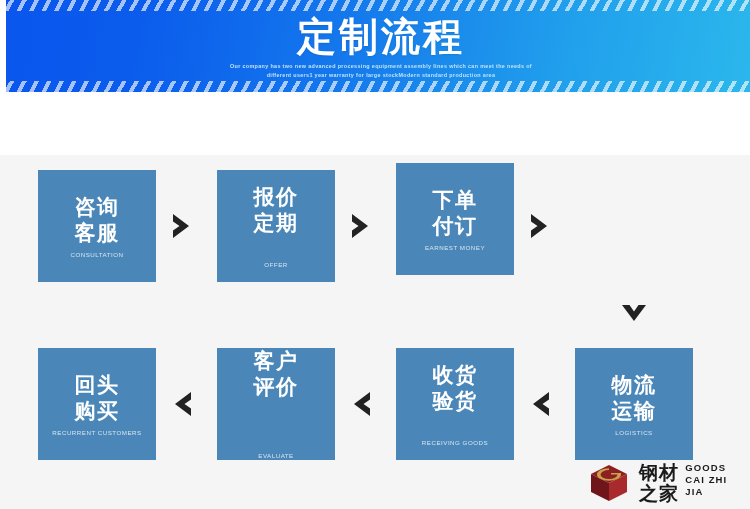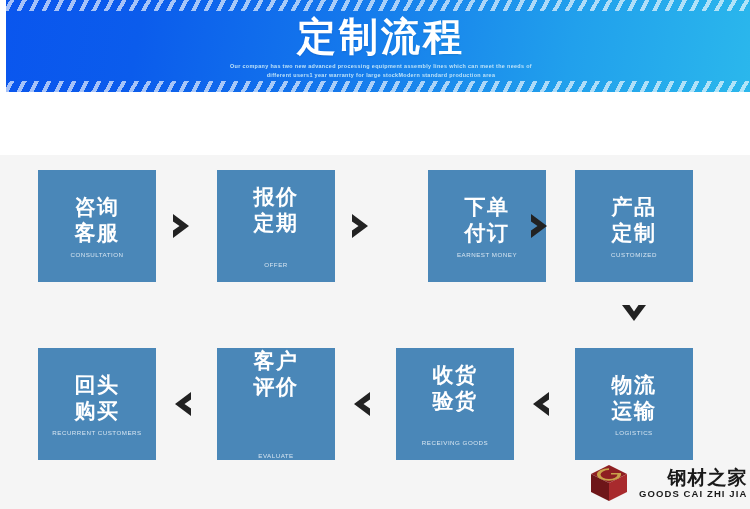--- a/index.html
+++ b/index.html
@@ -112,21 +112,21 @@
     font-size: 6.2px;
     letter-spacing: 0.5px;
     text-align: center;
     font-weight: normal;
     line-height: 8px;
   }
 
   
   #box-1 { left: 38px;  top: 15px; }
   #box-2 { left: 217px; top: 15px; gap: 20px; }
-  #box-3 { left: 396px; top: 15px; margin-left: 32px; }
+  #box-3 { left: 396px; top: 8px; }
   #box-4 { left: 575px; top: 15px; }
   
   #box-5 { left: 38px;  top: 193px; }
   #box-6 { left: 217px; top: 193px; gap: 47px; }
   #box-7 { left: 396px; top: 193px; gap: 20px; }
   #box-8 { left: 575px; top: 193px; }
 
   
   .arrow {
     position: absolute;
@@ -156,23 +156,22 @@
     align-items: center;
   }
   #logo-mark {
     width: 42px;
     height: 42px;
     flex: 0 0 42px;
   }
   #logo-text-wrap {
     margin-left: 9px;
     display: flex;
-    flex-direction: column;
+    flex-direction: row;
     justify-content: center;
-    text-align: right;
   }
   #logo-cn {
     color: #1a1a1a;
     font-size: 19px;
     font-weight: bold;
     letter-spacing: 1px;
     line-height: 21px;
   }
   #logo-en {
     color: #1a1a1a;
@@ -230,27 +229,20 @@
       </div>
       <div class="en">EARNEST MONEY</div>
     </div>
 
     <div class="arrow" id="arrow-3">
       <svg width="30" height="30" viewBox="0 0 30 30" aria-hidden="true">
         <path d="M6 3 L22 15 L6 27 L6 19.5 L12.5 15 L6 10.5 Z" fill="#222222"></path>
       </svg>
     </div>
 
-    <div class="flow-box" id="box-4">
-      <div class="cn">
-        <span>产品</span><br>
-        <span>定制</span>
-      </div>
-      <div class="en">CUSTOMIZED</div>
-    </div>
 
     <div class="arrow" id="arrow-down">
       <svg width="30" height="30" viewBox="0 0 30 30" aria-hidden="true">
         <path d="M3 6 L15 22 L27 6 L19.5 6 L15 12.5 L10.5 6 Z" fill="#222222"></path>
       </svg>
     </div>
 
     <div class="flow-box" id="box-8">
       <div class="cn">
         <span>物流</span><br>

